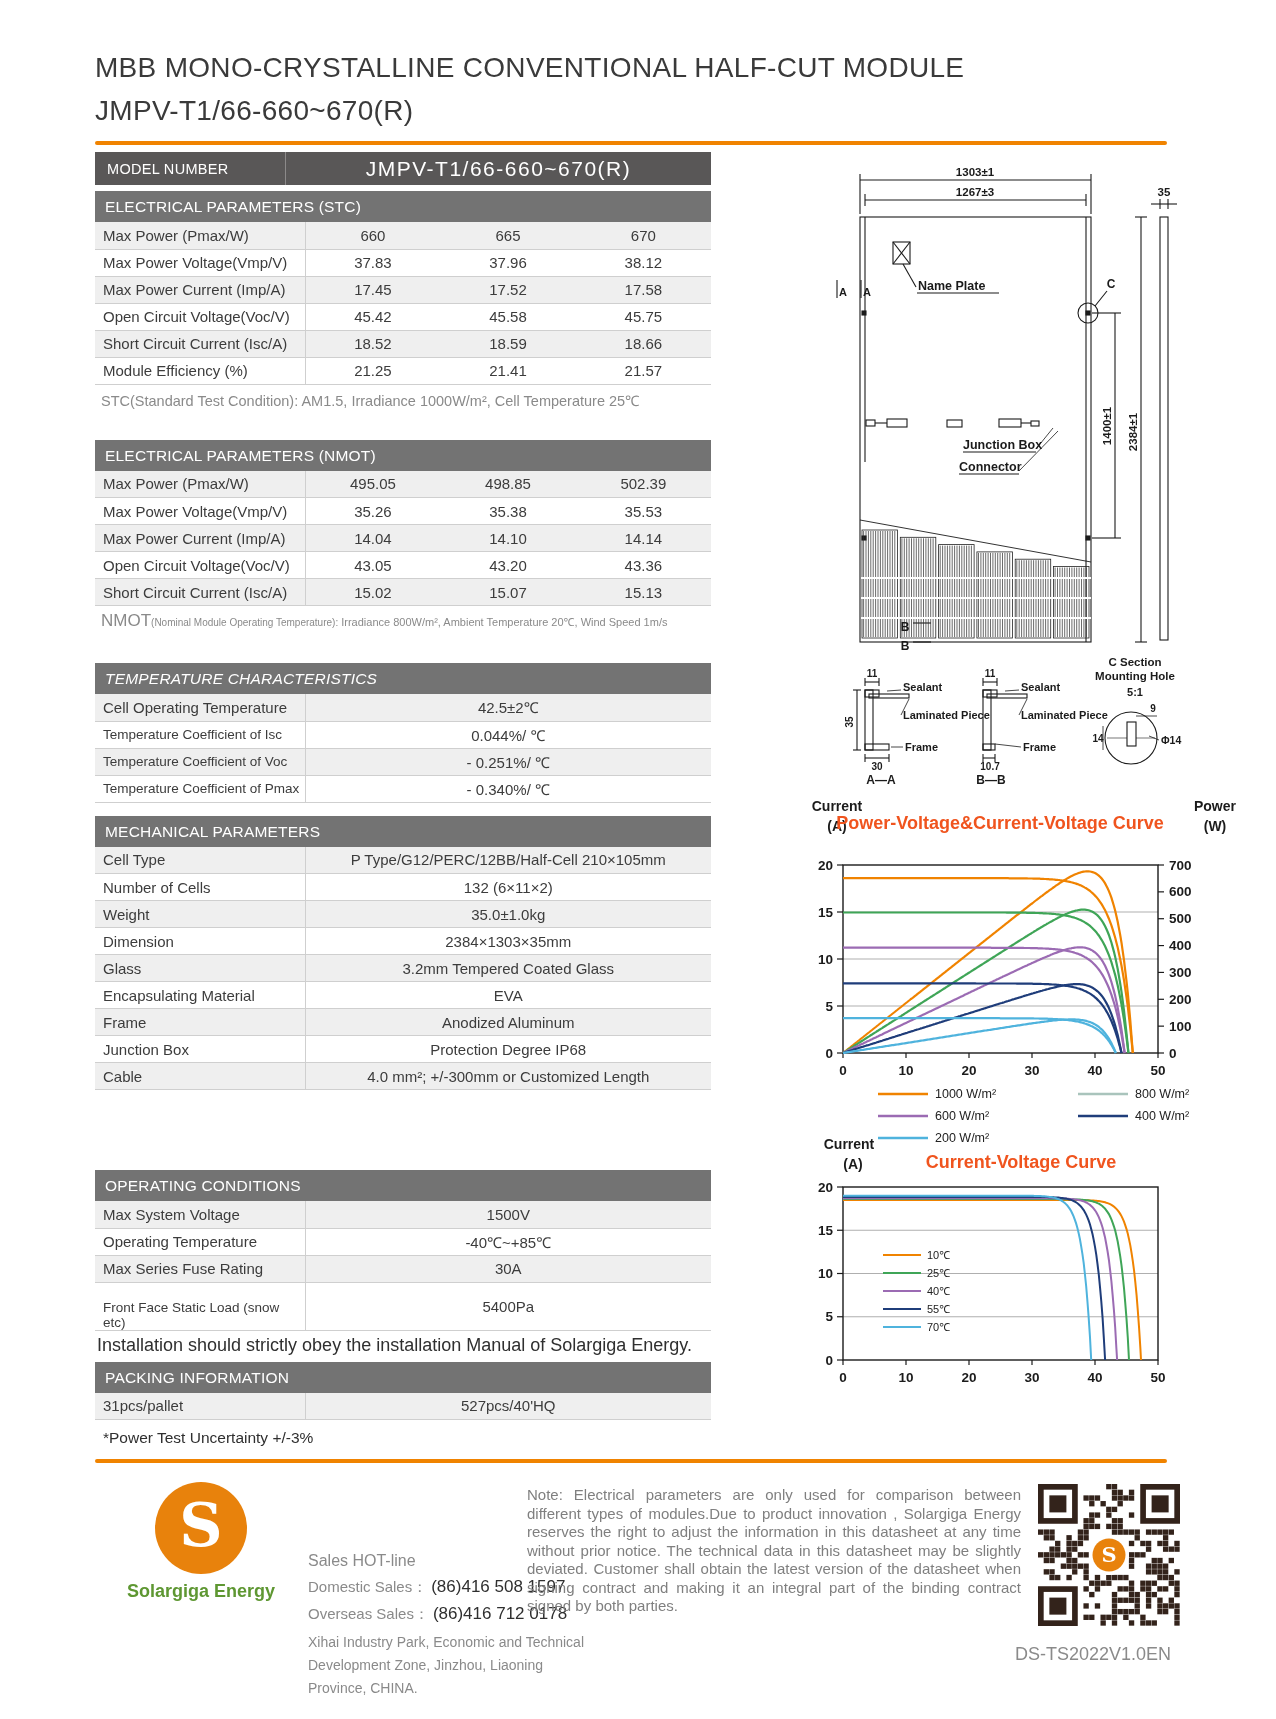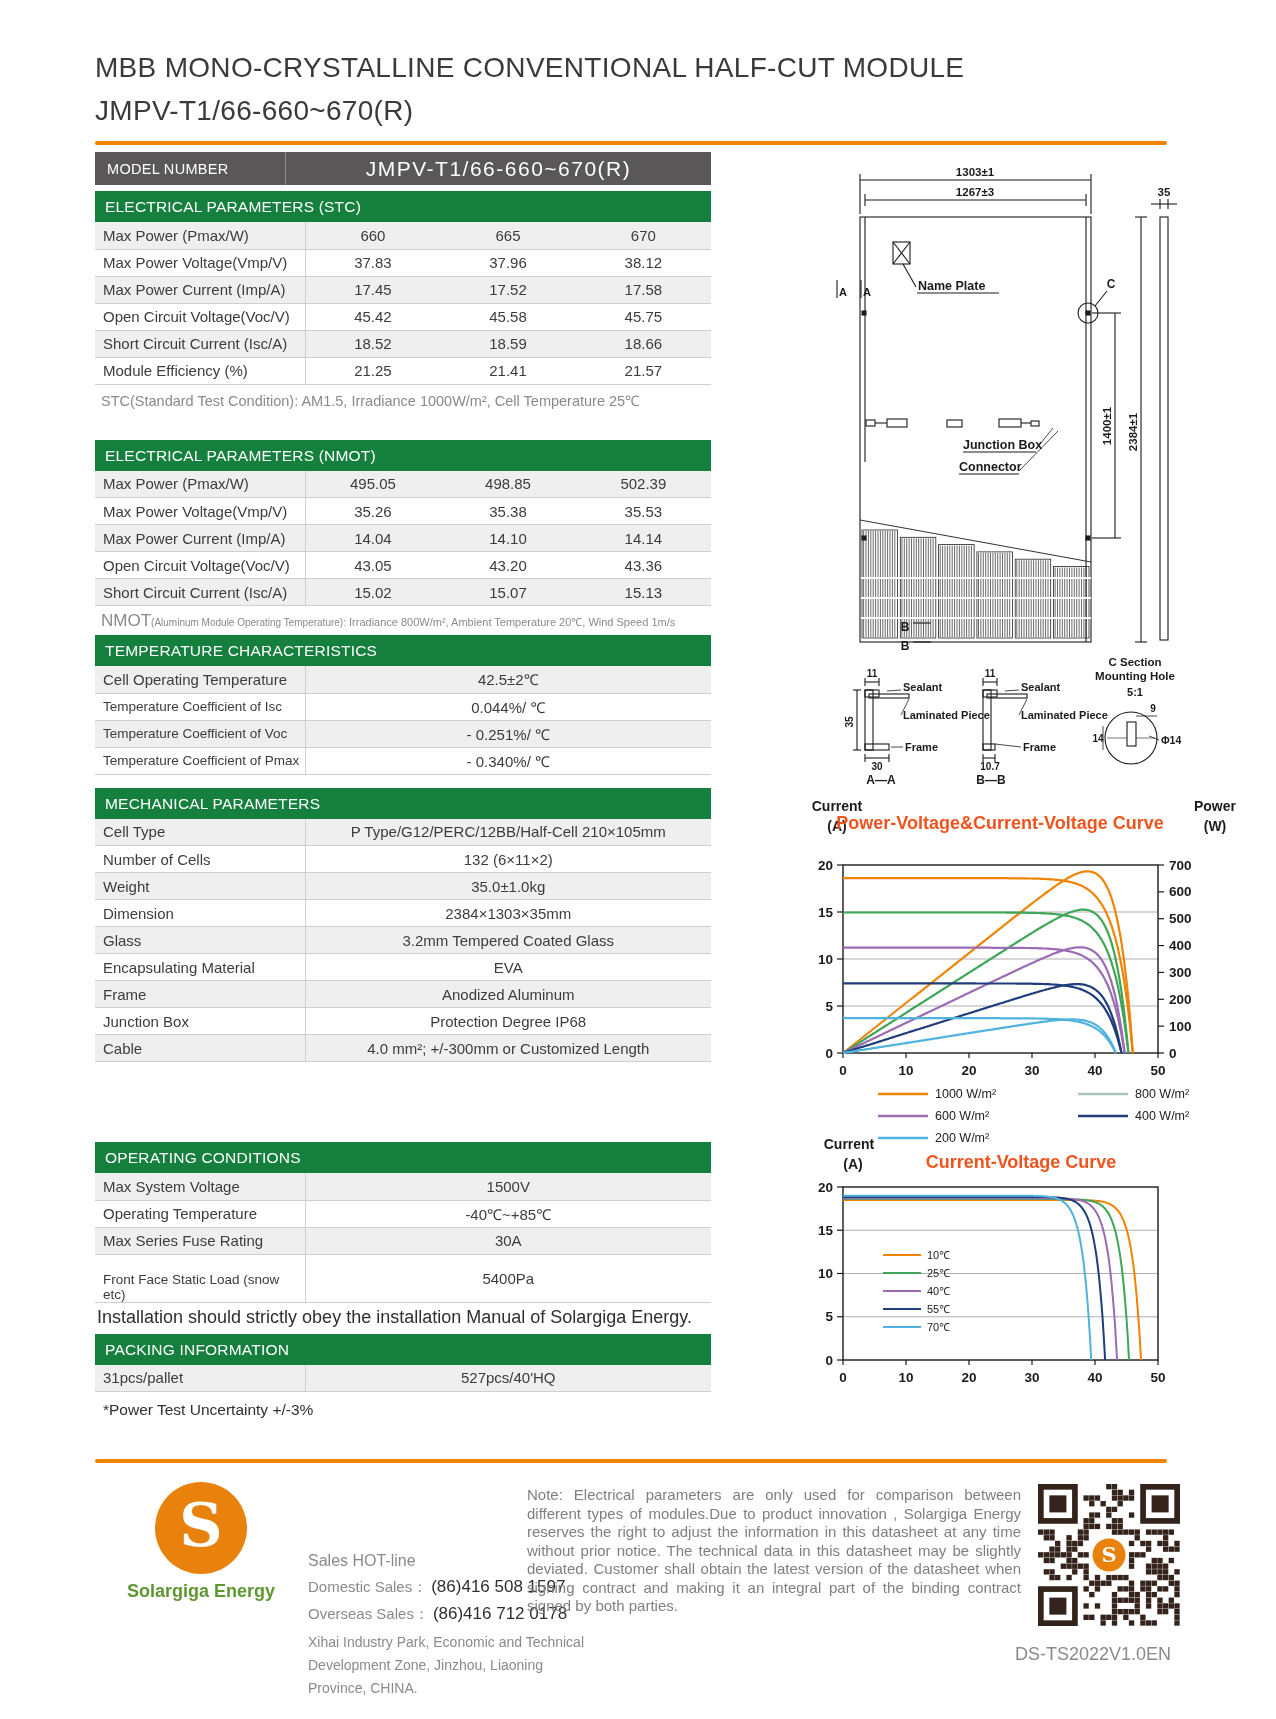--- a/index.html
+++ b/index.html
@@ -9,21 +9,21 @@
          color:#3a3a3a;line-height:43px;letter-spacing:.3px;}
   .rule{position:absolute;left:95px;width:1072px;height:4px;background:#F08300;border-radius:2px;}
   .rule.top{top:141px;} .rule.bottom{top:1459px;}
 
   #left-col{position:absolute;left:95px;top:152px;width:616px;}
   .model-bar{display:flex;height:33px;background:#595757;color:#fff;margin-bottom:6px;}
   .model-label{width:178px;display:flex;align-items:center;padding-left:12px;
                font-size:14.5px;border-right:1px solid #8c8a8a;letter-spacing:.3px;}
   .model-value{flex:1;display:flex;align-items:center;justify-content:center;
                font-size:21px;letter-spacing:1.5px;}
-  .sec-hd{height:31px;line-height:31px;background:#15803d;color:#fff;
+  .sec-hd{height:31px;line-height:31px;background:#737373;color:#fff;
           font-size:15.5px;padding-left:10px;letter-spacing:.2px;}
   table.tbl{width:100%;border-collapse:collapse;table-layout:fixed;}
   .tbl td{height:27px;box-sizing:border-box;border-bottom:1px solid #cfcfcf;
           font-size:15px;color:#3c3c3c;padding:0;overflow:hidden;}
   .tbl td.lb{padding-left:8px;border-right:1px solid #cfcfcf;width:210px;text-align:left;}
   .tbl td.v{text-align:center;}
   .tbl tr:nth-child(odd){background:#EFEFEF;}
   .tbl tr:nth-child(even){background:#fff;}
   .tbl td.sm{font-size:13.5px;}
   .tbl tr.tall td{height:33px;}
@@ -147,24 +147,24 @@
       </tr>
       <tr>
         <td class="lb">Short Circuit Current (Isc/A)</td>
         <td class="v">15.02</td>
         <td class="v">15.07</td>
         <td class="v">15.13</td>
       </tr>
     </tbody>
       </table>
     <div class="fn">
-      <span class="nm-big">NMOT</span><span class="nm-small">(Aluminum Module Operating Temperature):</span><span class="nm-rest"> Irradiance 800W/m², Ambient Temperature 20℃, Wind Speed 1m/s</span>
+      <span class="nm-big">NMOT</span><span class="nm-small">(Nominal Module Operating Temperature):</span><span class="nm-rest"> Irradiance 800W/m², Ambient Temperature 20℃, Wind Speed 1m/s</span>
     </div>
 
-    <div class="sec-hd" style="margin-top:4px;">TEMPERATURE CHARACTERISTICS</div>
+    <div class="sec-hd" style="margin-top:32px;font-style:italic;">TEMPERATURE CHARACTERISTICS</div>
     <table class="tbl">
       <tbody>
           <tr>
         <td class="lb">Cell Operating Temperature</td>
         <td class="v">42.5±2℃</td>
       </tr>
       <tr>
         <td class="lb sm">Temperature Coefficient of Isc</td>
         <td class="v">0.044%/ ℃</td>
       </tr>

